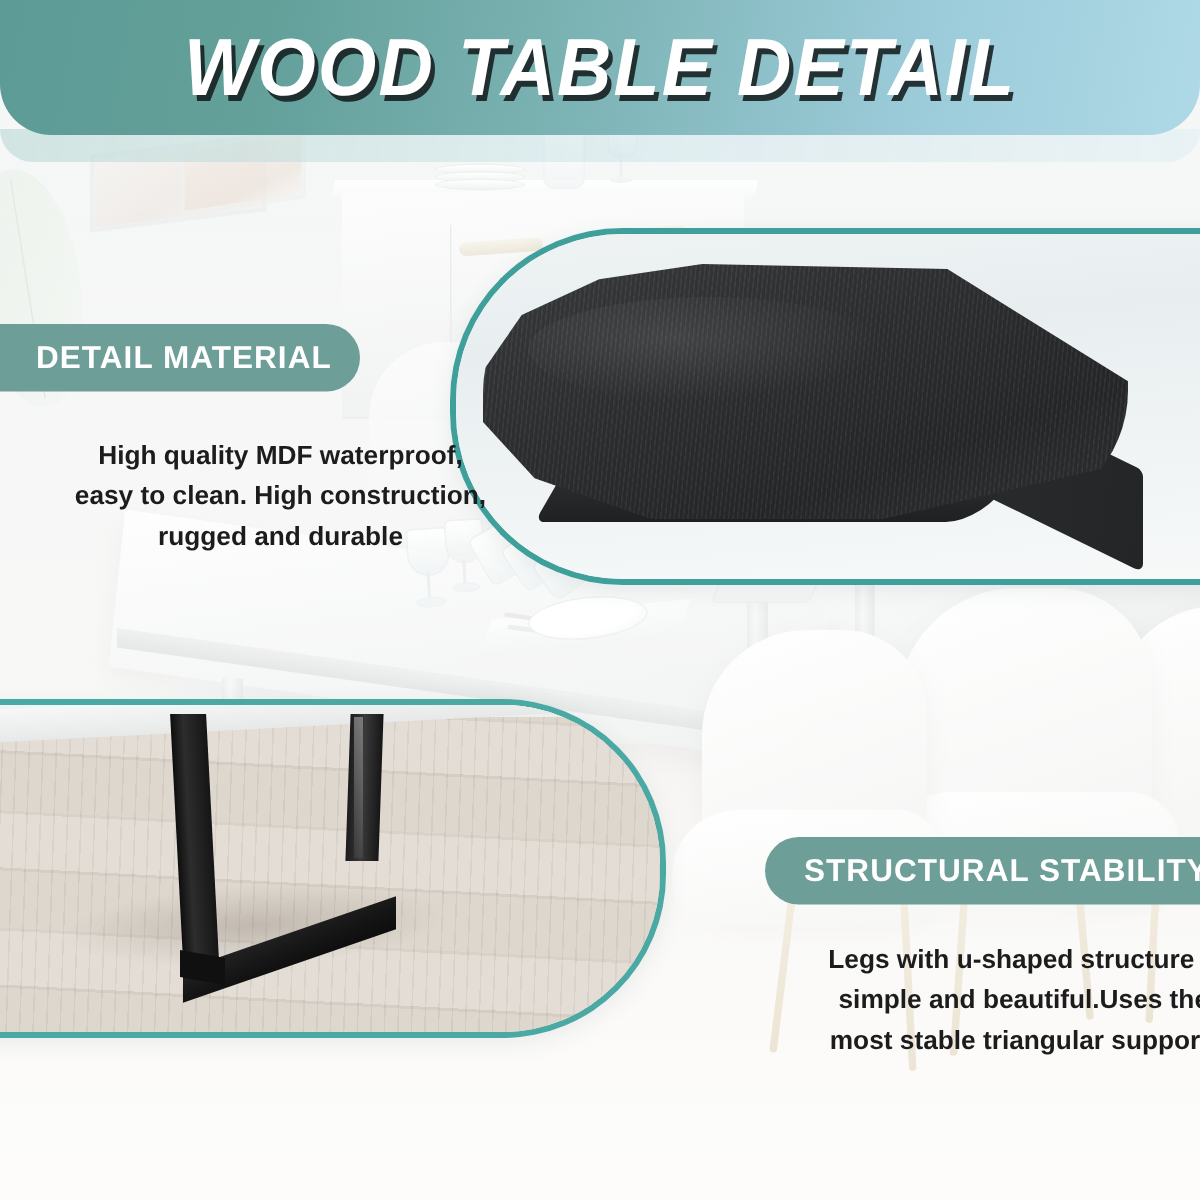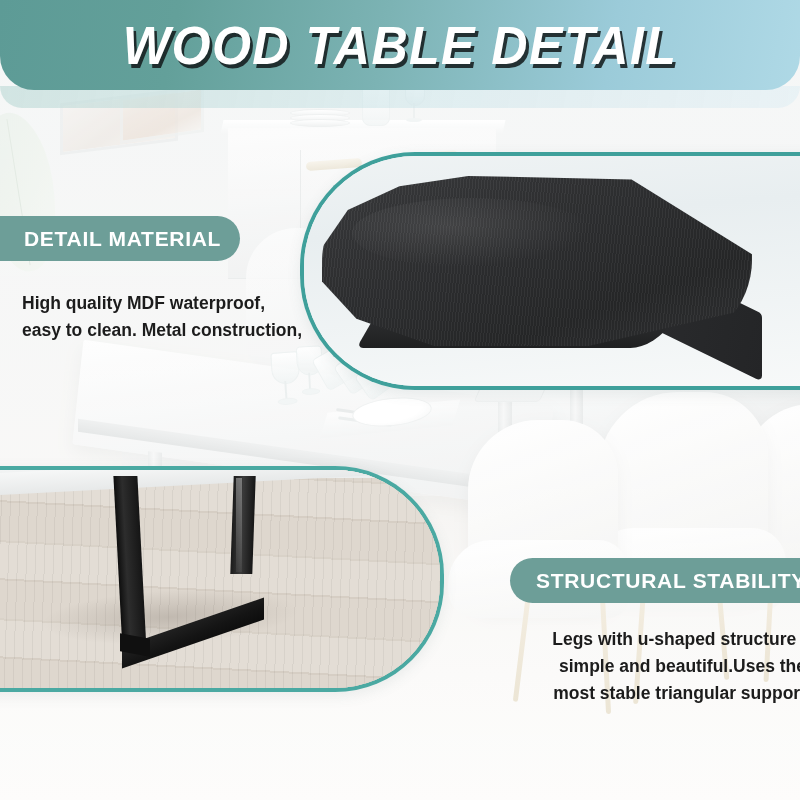--- a/index.html
+++ b/index.html
@@ -596,20 +596,21 @@
     font-size: 17.5px;
     font-weight: 700;
     line-height: 27px;
     z-index: 30;
     font-family: "Liberation Sans", sans-serif;
   }
   .copy-quality {
     left: 22px;
     top: 290px;
     width: 330px;
+    text-align: center;
   }
   .copy-stability {
     left: 506px;
     top: 626px;
     width: 300px;
     text-align: right;
   }
   .copy p { margin: 0; }
 </style>
 </head>
@@ -716,21 +717,22 @@
     <div class="uleg-foot"></div>
     <div class="uleg-foot2"></div>
   </div>
 
   <div class="badge badge-quality">
     <span>DETAIL MATERIAL</span>
   </div>
 
   <div class="copy copy-quality">
     <p>High quality MDF  waterproof,</p>
-    <p>easy to clean. Metal construction,</p>
+    <p>easy to clean. High construction,</p>
+    <p>rugged and durable</p>
   </div>
 
   <div class="badge badge-stability">
     <span>STRUCTURAL STABILITY</span>
   </div>
 
   <div class="copy copy-stability">
     <p>Legs with u-shaped structure ,</p>
     <p>simple and beautiful.Uses the</p>
     <p>most stable triangular support</p>

